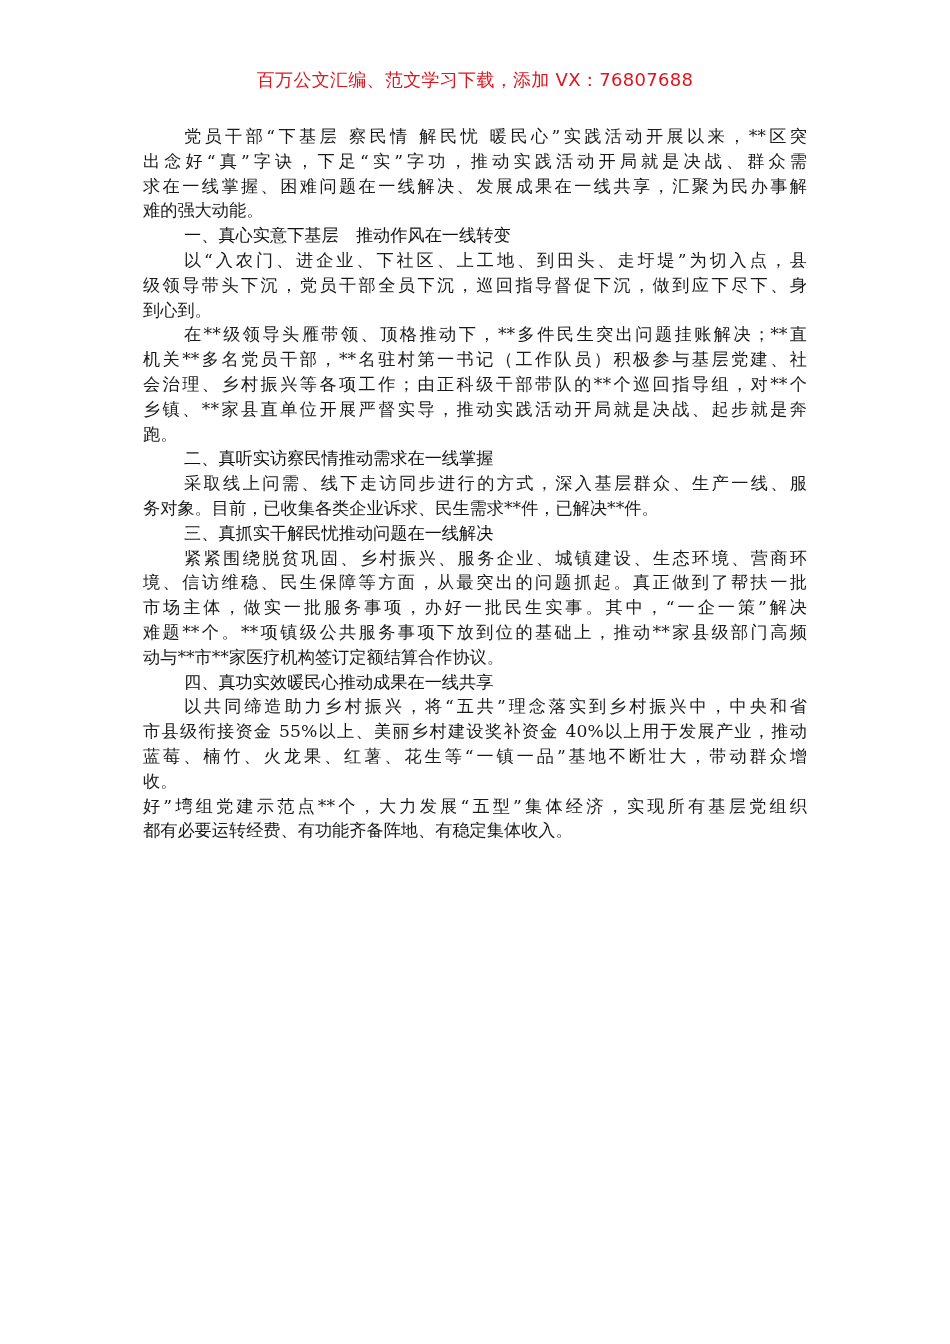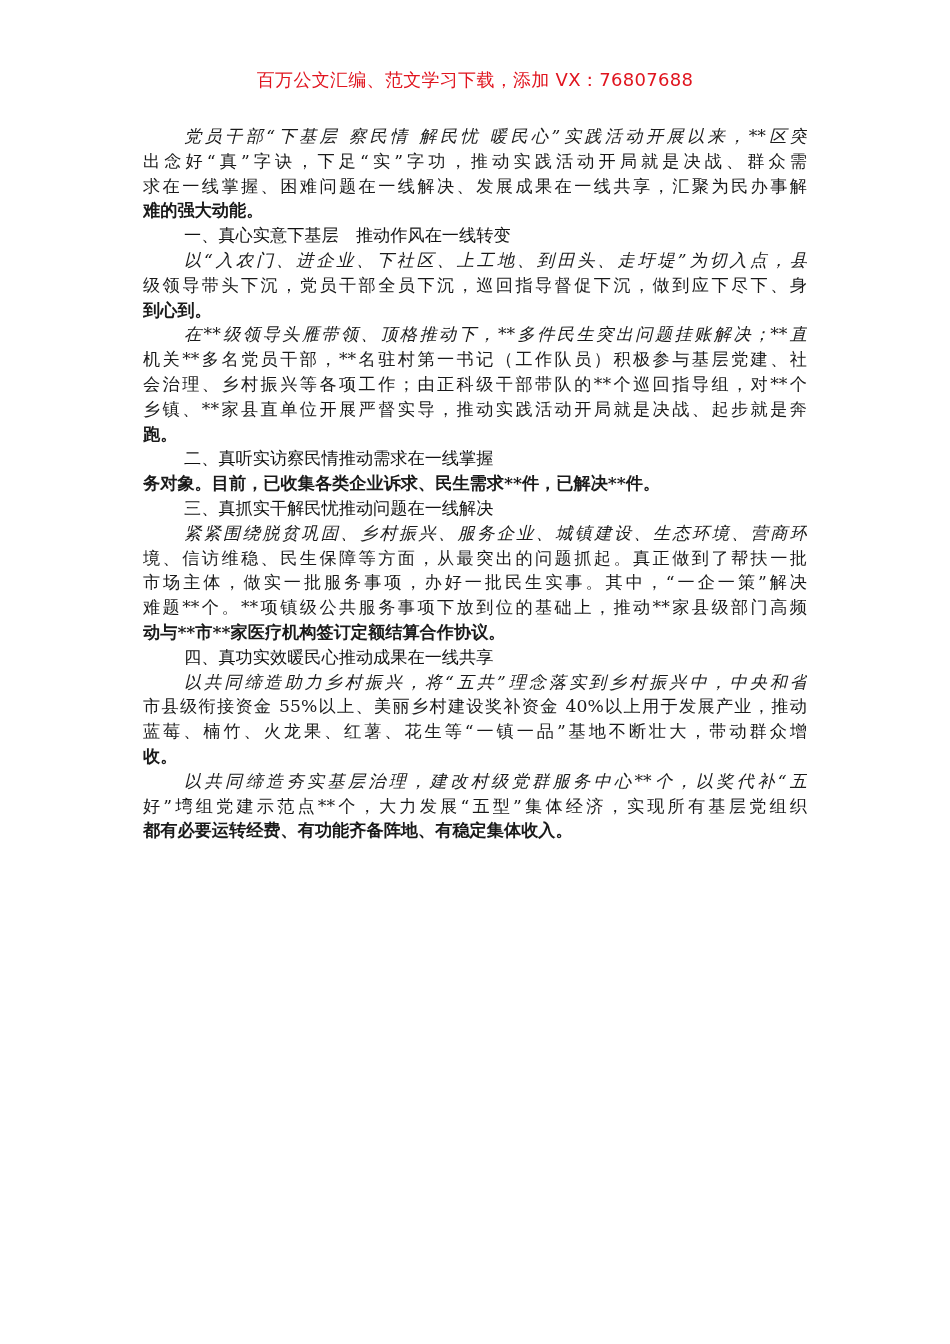--- a/index.html
+++ b/index.html
@@ -13,22 +13,22 @@
   .body {
     position: absolute; left: 143px; top: 124px; width: 664px;
     font-family: "DejaVu Serif", "Liberation Serif", serif;
     color: #1a1a1a; font-size: 17.2px;
   }
   .line {
     height: 24.8px; line-height: 24.8px; white-space: nowrap;
     text-align: justify; text-align-last: justify; width: 664px;
     overflow: hidden;
   }
-  .line.last { text-align-last: left; font-weight: bold; }
-  .line.indent { padding-left: 41px; width: 623px; font-style: italic; }
+  .line.last { text-align-last: left; }
+  .line.indent { padding-left: 41px; width: 623px; }
   .line.heading {
     font-family: "DejaVu Sans", "Liberation Sans", sans-serif;
     font-weight: normal; text-align-last: left; padding-left: 41px; width: 623px;
     color: #111;
   }
 </style>
 </head>
 <body>
 
 <div class="page">
@@ -52,20 +52,21 @@
         <div class="line indent">在**级领导头雁带领、顶格推动下，**多件民生突出问题挂账解决；**直</div>
         <div class="line">机关**多名党员干部，**名驻村第一书记（工作队员）积极参与基层党建、社</div>
         <div class="line">会治理、乡村振兴等各项工作；由正科级干部带队的**个巡回指导组，对**个</div>
         <div class="line">乡镇、**家县直单位开展严督实导，推动实践活动开局就是决战、起步就是奔</div>
         <div class="line last">跑。</div>
       </div>
       <div>
         <div class="line heading">二、真听实访察民情推动需求在一线掌握</div>
       </div>
       <div>
+        <div class="line indent">采取线上问需、线下走访同步进行的方式，深入基层群众、生产一线、服</div>
         <div class="line last">务对象。目前，已收集各类企业诉求、民生需求**件，已解决**件。</div>
       </div>
       <div>
         <div class="line heading">三、真抓实干解民忧推动问题在一线解决</div>
       </div>
       <div>
         <div class="line indent">紧紧围绕脱贫巩固、乡村振兴、服务企业、城镇建设、生态环境、营商环</div>
         <div class="line">境、信访维稳、民生保障等方面，从最突出的问题抓起。真正做到了帮扶一批</div>
         <div class="line">市场主体，做实一批服务事项，办好一批民生实事。其中，“一企一策”解决</div>
         <div class="line">难题**个。**项镇级公共服务事项下放到位的基础上，推动**家县级部门高频</div>
@@ -74,18 +75,17 @@
       <div>
         <div class="line heading">四、真功实效暖民心推动成果在一线共享</div>
       </div>
       <div>
         <div class="line indent">以共同缔造助力乡村振兴，将“五共”理念落实到乡村振兴中，中央和省</div>
         <div class="line">市县级衔接资金 55%以上、美丽乡村建设奖补资金 40%以上用于发展产业，推动</div>
         <div class="line">蓝莓、楠竹、火龙果、红薯、花生等“一镇一品”基地不断壮大，带动群众增</div>
         <div class="line last">收。</div>
       </div>
       <div>
-        <div class="line indent">以共同缔造夯实基层治理，建改村级党群服务中心**个，以奖代补“五</div>
         <div class="line">好”塆组党建示范点**个，大力发展“五型”集体经济，实现所有基层党组织</div>
         <div class="line last">都有必要运转经费、有功能齐备阵地、有稳定集体收入。</div>
       </div>
     </div>
 </div>
 
 </body></html>

